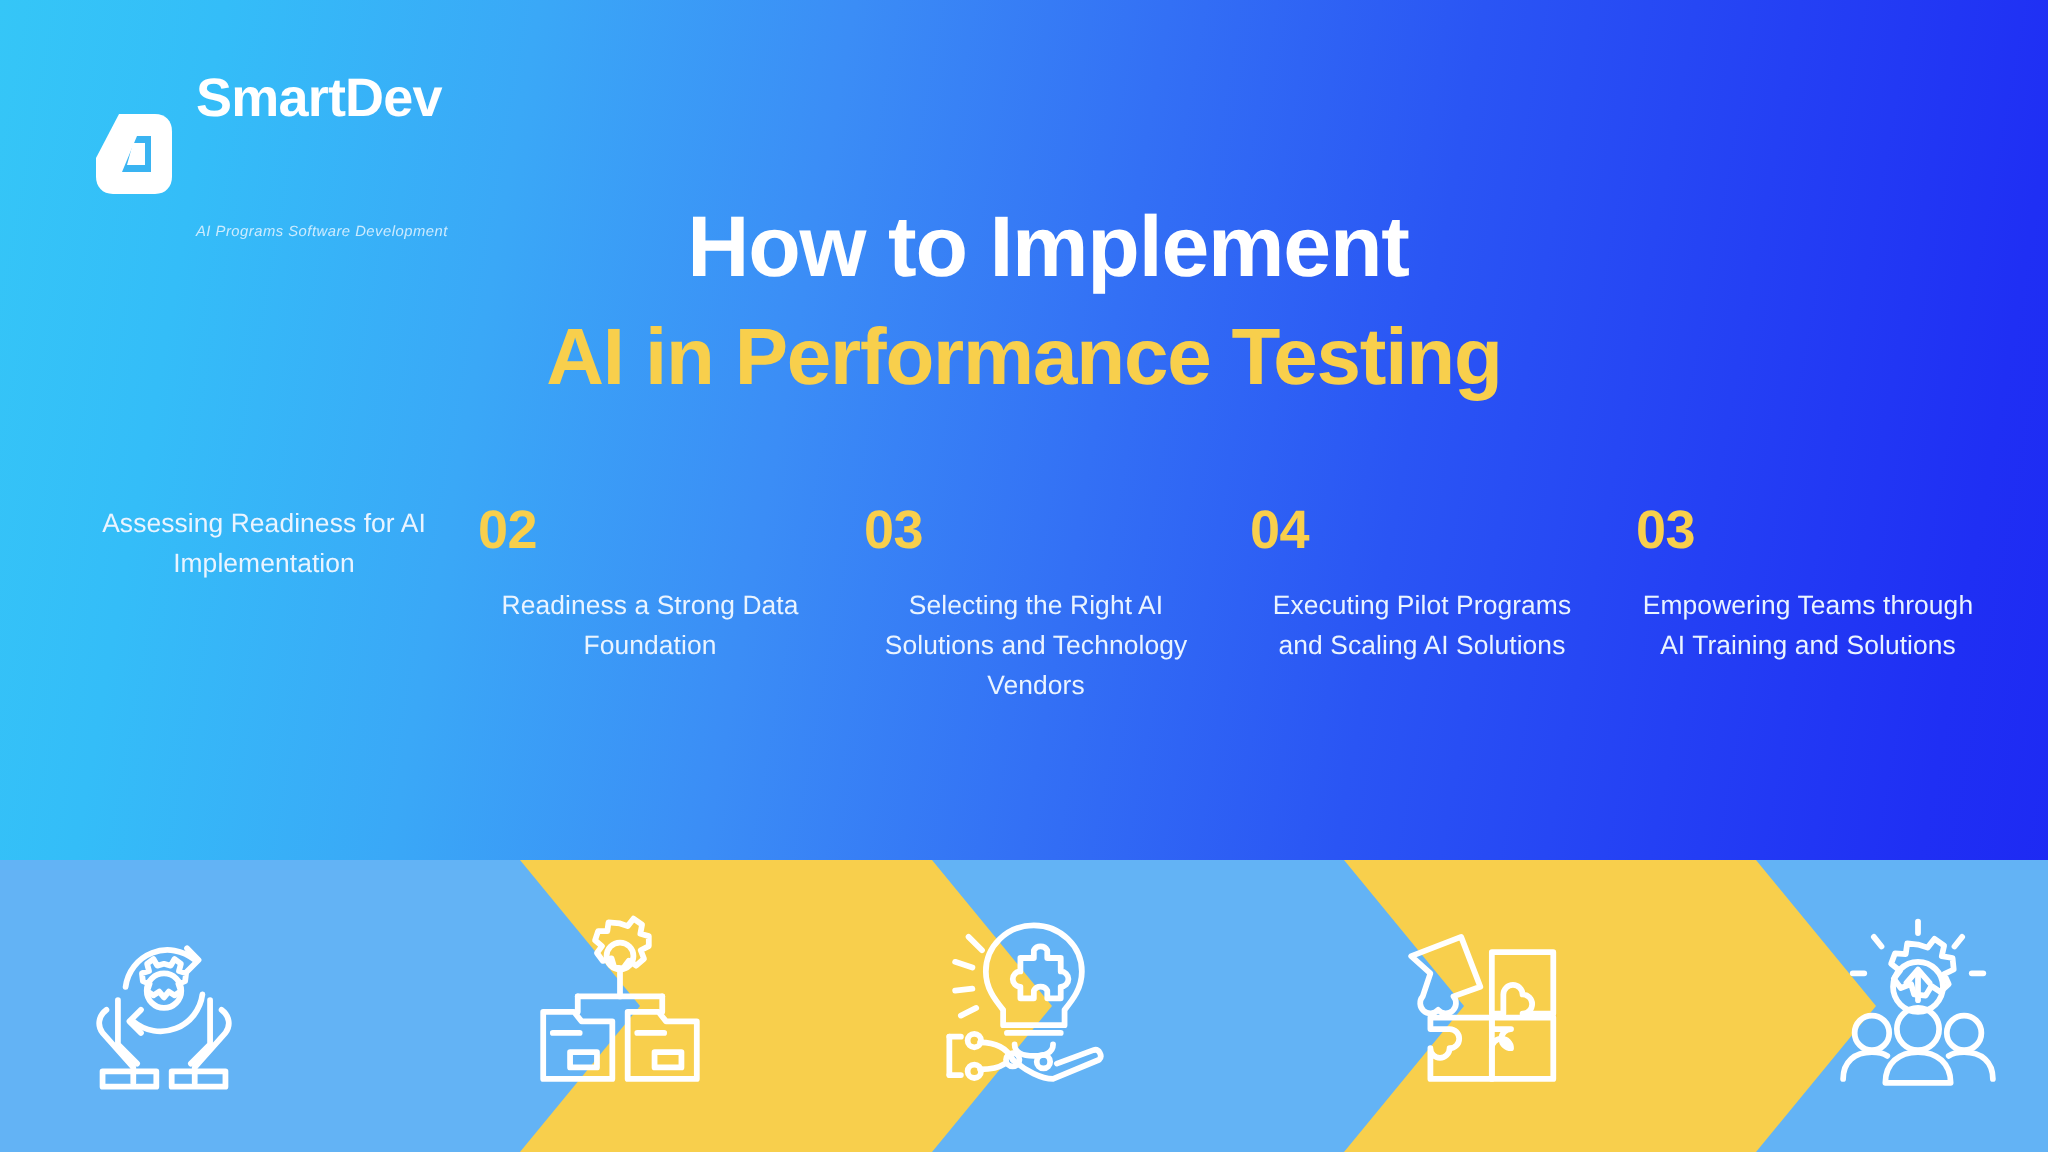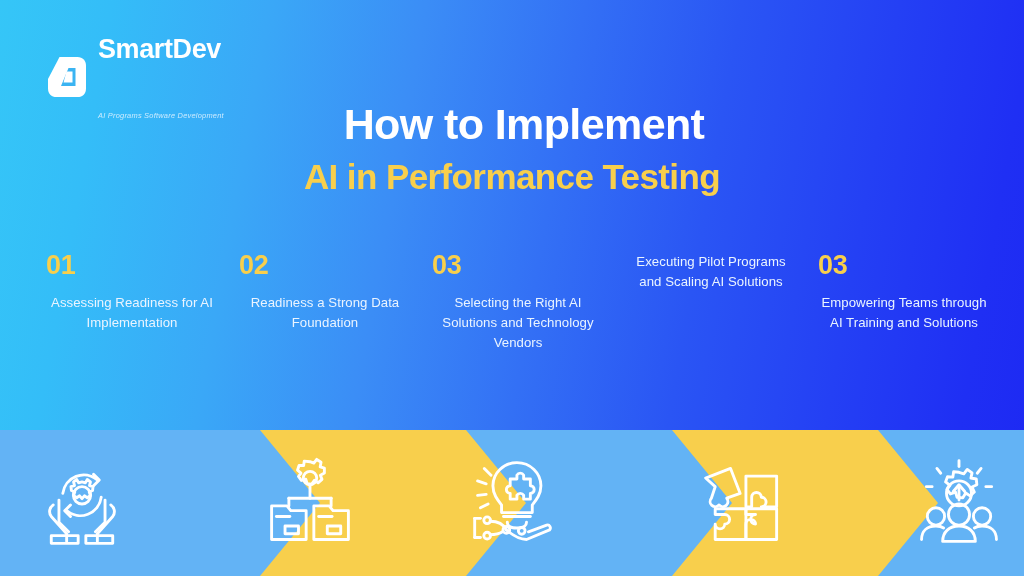--- a/index.html
+++ b/index.html
@@ -74,21 +74,21 @@
   #title-line1 {
     color: #ffffff;
     font-size: 43px;
     font-weight: bold;
     letter-spacing: -0.6px;
     line-height: 1.12;
     margin-left: 24px;
   }
   #title-line2 {
     color: #f8cf4c;
-    font-size: 35px;
+    font-size: 40px;
     font-weight: bold;
     letter-spacing: -0.6px;
     line-height: 1.12;
     margin-top: 9px;
   }
 
   
   #steps {
     position: absolute;
     left: 46px;
@@ -153,32 +153,32 @@
     </div>
   </div>
 
   <div id="title-block">
     <div id="title-line1">How to Implement</div>
     <div id="title-line2">AI in Performance Testing</div>
   </div>
 
   <div id="steps">
     <div class="step">
-      <div class="step-num">01</div>
       <div class="step-text">Assessing Readiness for AI Implementation</div>
     </div>
     <div class="step">
       <div class="step-num">02</div>
       <div class="step-text">Readiness a Strong Data Foundation</div>
     </div>
     <div class="step">
       <div class="step-num">03</div>
       <div class="step-text">Selecting the Right AI Solutions and Technology Vendors</div>
     </div>
     <div class="step">
+      <div class="step-num">04</div>
       <div class="step-text">Executing Pilot Programs and Scaling AI Solutions</div>
     </div>
     <div class="step">
       <div class="step-num">03</div>
       <div class="step-text">Empowering Teams through AI Training and Solutions</div>
     </div>
   </div>
 
   <div id="band">
     <svg width="1024" height="146" viewBox="0 0 1024 146">

